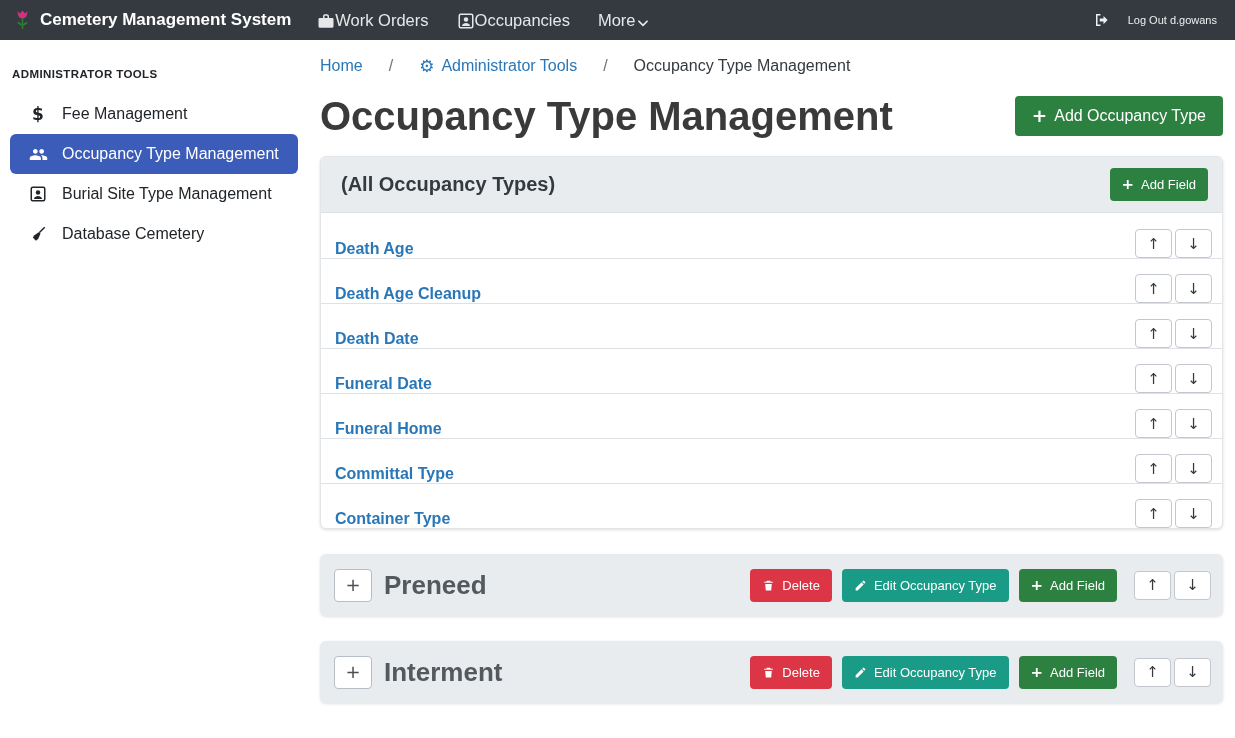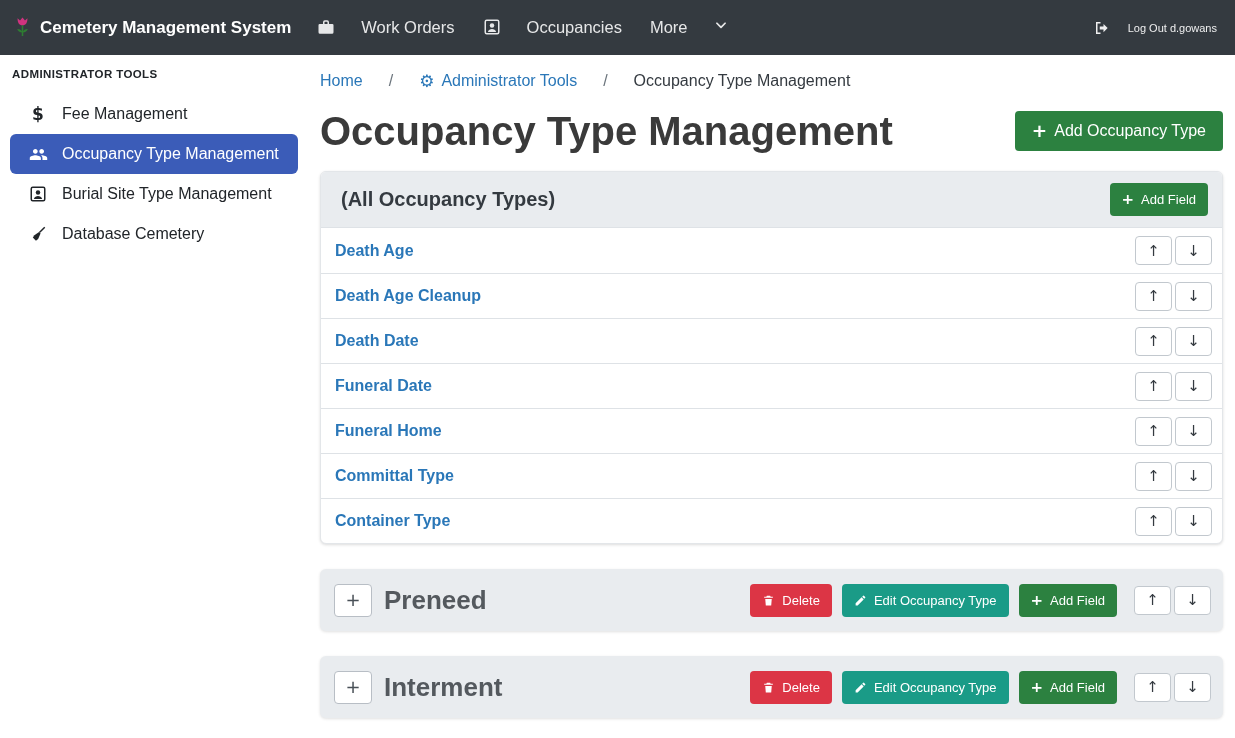--- a/index.html
+++ b/index.html
@@ -7,25 +7,25 @@
     --green:#2c8140; --red:#dc3545; --teal:#1a9b87;
     --bar_bg:#e9ecef; --border:#dee2e6;
   }
   *{box-sizing:border-box}
   html,body{margin:0;padding:0}
   body{
     width:1235px;height:738px;overflow:hidden;background:#fff;
     font-family:"Liberation Sans","DejaVu Sans",sans-serif;color:#212529;
   }
   
-  .navbar{height:55px;background:var(--navbar_bg,#343a40);display:flex;align-items:center;
+  .navbar{height:40px;background:var(--navbar_bg,#343a40);display:flex;align-items:center;
     padding:0 18px 0 14px;color:#fff;}
   .brand{display:flex;align-items:center;gap:9px;font-weight:700;font-size:17px;color:#fff;text-decoration:none;cursor:pointer}
   .nav-links{display:flex;align-items:center;margin-left:26px;gap:28px}
-  .nav-link{display:flex;align-items:flex-start;gap:26px;color:rgba(255,255,255,.88);font-size:16.5px;text-decoration:none;cursor:pointer}
+  .nav-link{display:flex;align-items:flex-end;gap:0;color:rgba(255,255,255,.88);font-size:16.5px;text-decoration:none;cursor:pointer}
   .nav-link .icon svg{display:block}
   .logout{margin-left:auto;display:flex;align-items:center;gap:17px;color:rgba(255,255,255,.92);font-size:11px;text-decoration:none;cursor:pointer}
   .icon{display:inline-flex;align-items:center;justify-content:center}
   
   .sidebar{position:absolute;top:55px;left:0;bottom:0;width:300px;background:#fff;padding-top:13px}
   .side-heading{font-size:11.5px;font-weight:700;letter-spacing:.4px;text-transform:uppercase;
     color:#212529;padding:0 12px;margin-bottom:14px}
   .side-item{display:flex;align-items:center;gap:12px;height:40px;margin:0 2px 0 10px;
     padding-left:16px;border-radius:6px;color:#212529;font-size:16px;text-decoration:none;cursor:pointer}
   .side-item .sicon{width:24px;display:inline-flex;justify-content:center;align-items:center;color:#212529}
@@ -53,21 +53,21 @@
   .arrow-btn{width:37px;height:29px;display:inline-flex;align-items:center;justify-content:center;
     background:#fff;border:1px solid #c2c8ce;border-radius:4px;color:#343a40;font-size:15px;
     font-family:"DejaVu Sans",sans-serif;cursor:pointer;padding:0}
   .arrow-group{display:inline-flex;gap:3px}
   
   .card{margin-top:16px;border-radius:6px;box-shadow:0 1px 3px rgba(0,0,0,.14);background:#fff;
     border:1px solid #e3e6e9;overflow:hidden}
   .card-header{background:var(--bar_bg,#e9ecef);display:flex;align-items:center;justify-content:space-between;
     padding:11px 14px 11px 20px;border-bottom:1px solid var(--border,#dee2e6)}
   .card-title{font-size:20px;font-weight:600;color:#343a40}
-  .field-row{display:flex;align-items:center;justify-content:space-between;height:45px;padding:0 10px 0 14px}
+  .field-row{display:flex;align-items:flex-end;justify-content:space-between;height:45px;padding:0 10px 0 14px}
   .field-row + .field-row{border-top:1px solid var(--border,#dee2e6)}
   .field-link{color:var(--link_blue,#2a77b8);font-weight:700;font-size:16px;text-decoration:none;cursor:pointer}
   
   .type-bar{margin-top:25px;height:62px;background:var(--bar_bg,#e9ecef);border-radius:6px;
     box-shadow:0 1px 3px rgba(0,0,0,.12);display:flex;align-items:center;padding:0 12px 0 14px}
   .expand-btn{width:38px;height:33px;background:#fff;border:1px solid #b8bec5;border-radius:4px;
     font-size:18px;color:#495057;display:inline-flex;align-items:center;justify-content:center;
     cursor:pointer;font-family:"DejaVu Sans",sans-serif;padding:0 0 2px 0}
   .type-title{font-size:26px;font-weight:600;color:#54595e;margin:0 0 0 12px}
   .type-controls{margin-left:auto;display:flex;align-items:center;gap:10px}

